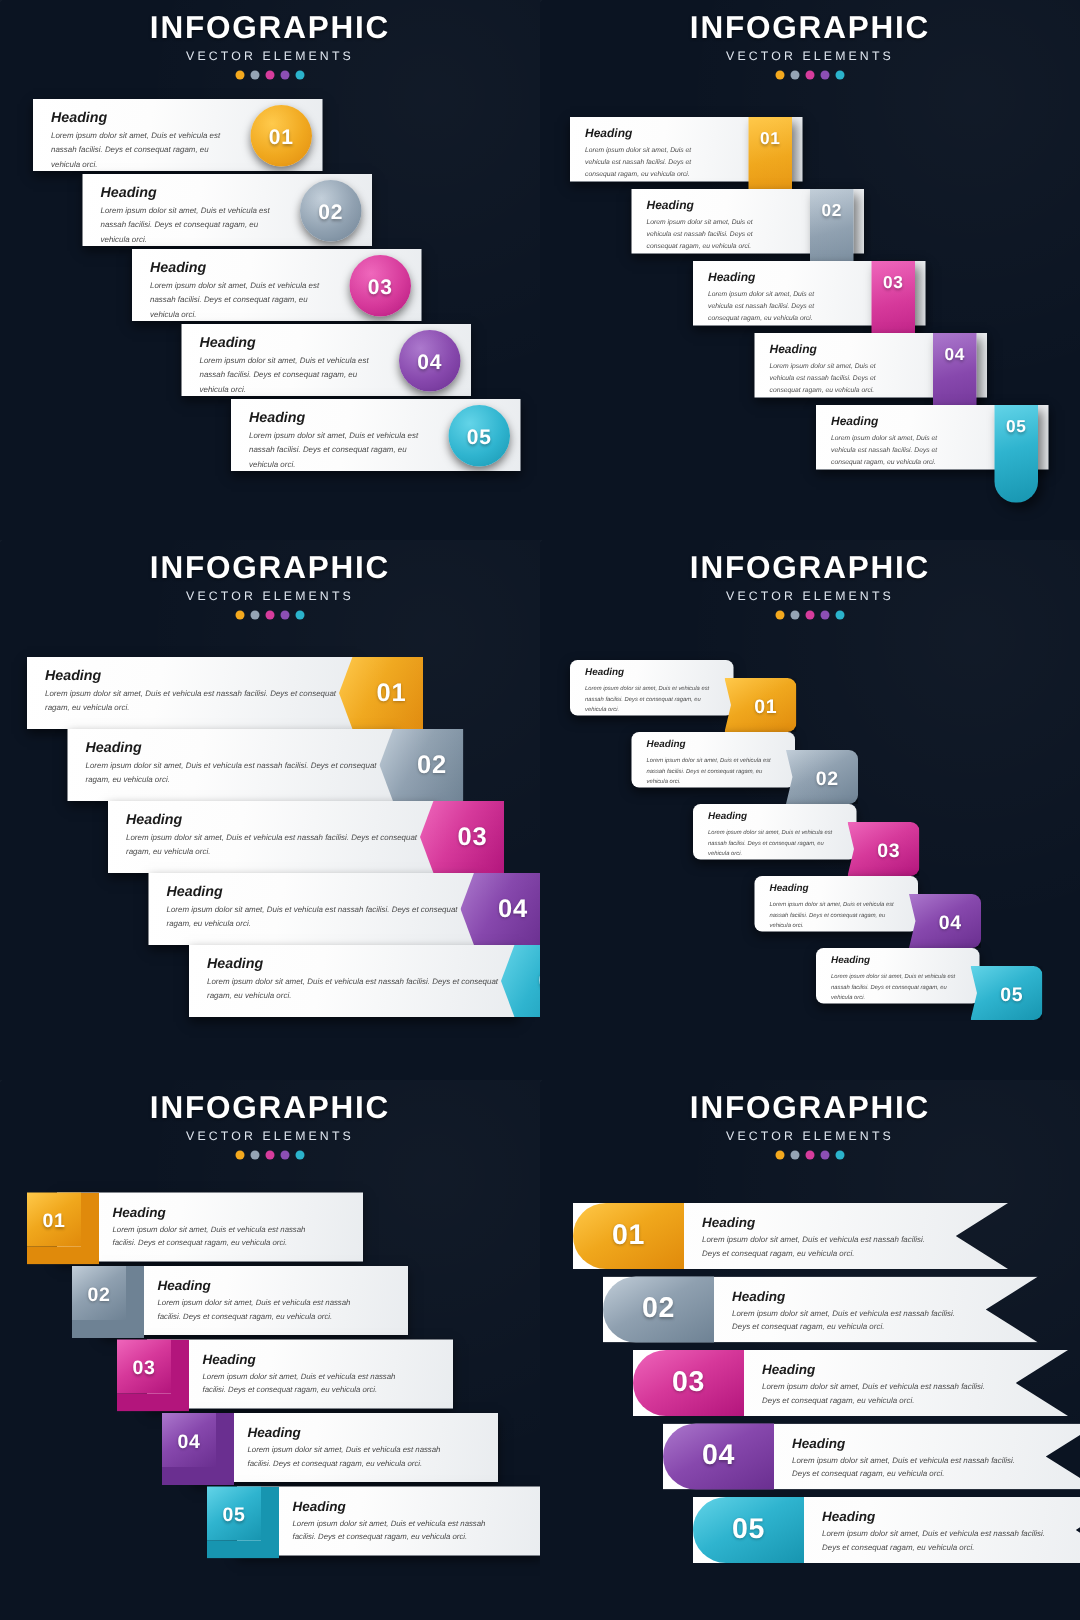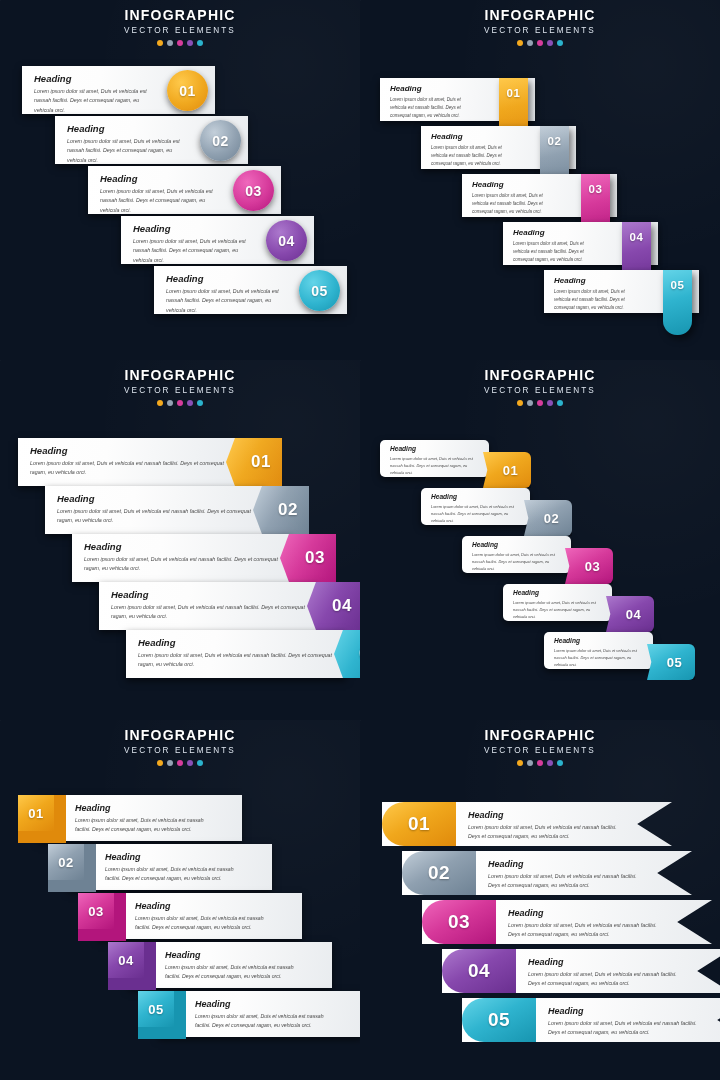--- a/index.html
+++ b/index.html
@@ -30,21 +30,21 @@
     background:
       linear-gradient(135deg, rgba(255,255,255,.022) 0 1px, transparent 1px 100%),
       radial-gradient(circle at 80% 18%, rgba(255,255,255,.028), transparent 48%);
     pointer-events:none;
   }
 
   
   .hdr { position:absolute; top:8px; left:0; width:100%; text-align:center; z-index:5; }
   .hdr-title {
     color:#ffffff;
-    font-size:14px;
+    font-size:21px;
     font-weight:bold;
     letter-spacing:1.2px;
     line-height:1.05;
     text-shadow:0 1px 2px rgba(0,0,0,.6);
   }
   .hdr-sub {
     color:#dfe6ef;
     font-size:8.2px;
     letter-spacing:2.1px;
     margin-top:3px;

